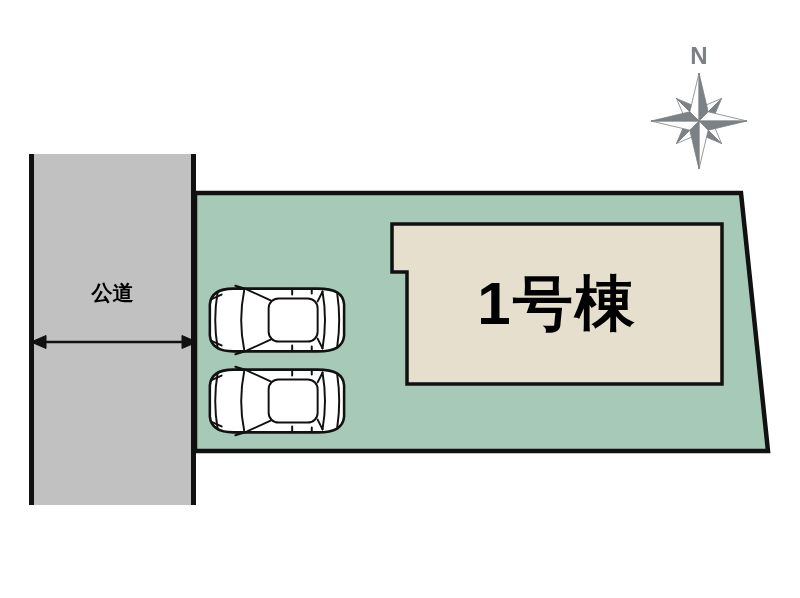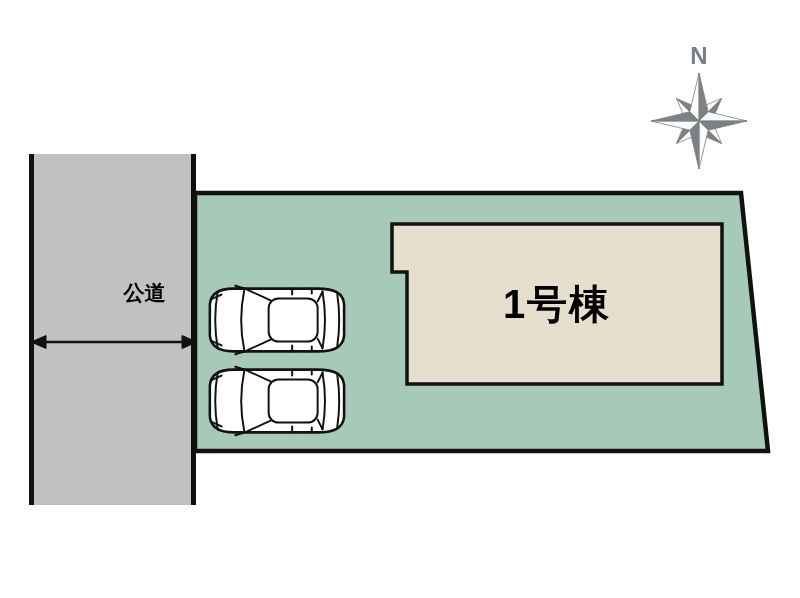--- a/index.html
+++ b/index.html
@@ -5,26 +5,26 @@
   html,body{margin:0;padding:0;background:#fff;}
   .stage{
     position:relative;width:800px;height:598px;overflow:hidden;
     background:var(--c-background,#fff);
     font-family:"Liberation Sans","DejaVu Sans",sans-serif;
   }
   .stage svg.base{position:absolute;left:0;top:0;}
   .label{position:absolute;color:var(--c-text,#000);}
   .road-label{
     left:30px;top:281px;width:165px;text-align:center;
-    font-size:21px;line-height:24px;font-weight:600;margin-left:32px;
+    font-size:21px;line-height:24px;font-weight:600;
   }
   .building-label{
     left:392px;top:224px;width:330px;height:160px;
     display:flex;align-items:center;justify-content:center;
-    font-size:40px;font-weight:700;letter-spacing:2px;
+    font-size:60px;font-weight:700;letter-spacing:2px;
   }
   .compass-label{
     left:647px;top:42px;width:104px;text-align:center;
     font-size:24px;font-weight:700;color:var(--c-compass_dark,#7b8184);
   }
   .plot-shape{fill:var(--c-plot_fill,#a6c9b8);stroke:var(--c-outline,#111);stroke-width:4.5;}
   .building-shape{fill:var(--c-building_fill,#e6dfce);stroke:var(--c-outline,#111);stroke-width:3.5;}
   .road-shape{fill:var(--c-road_fill,#c1c1c1);}
   .road-edge{stroke:var(--c-outline,#111);stroke-width:5;}
   .arrow-part{stroke:var(--c-outline,#111);fill:var(--c-outline,#111);}

